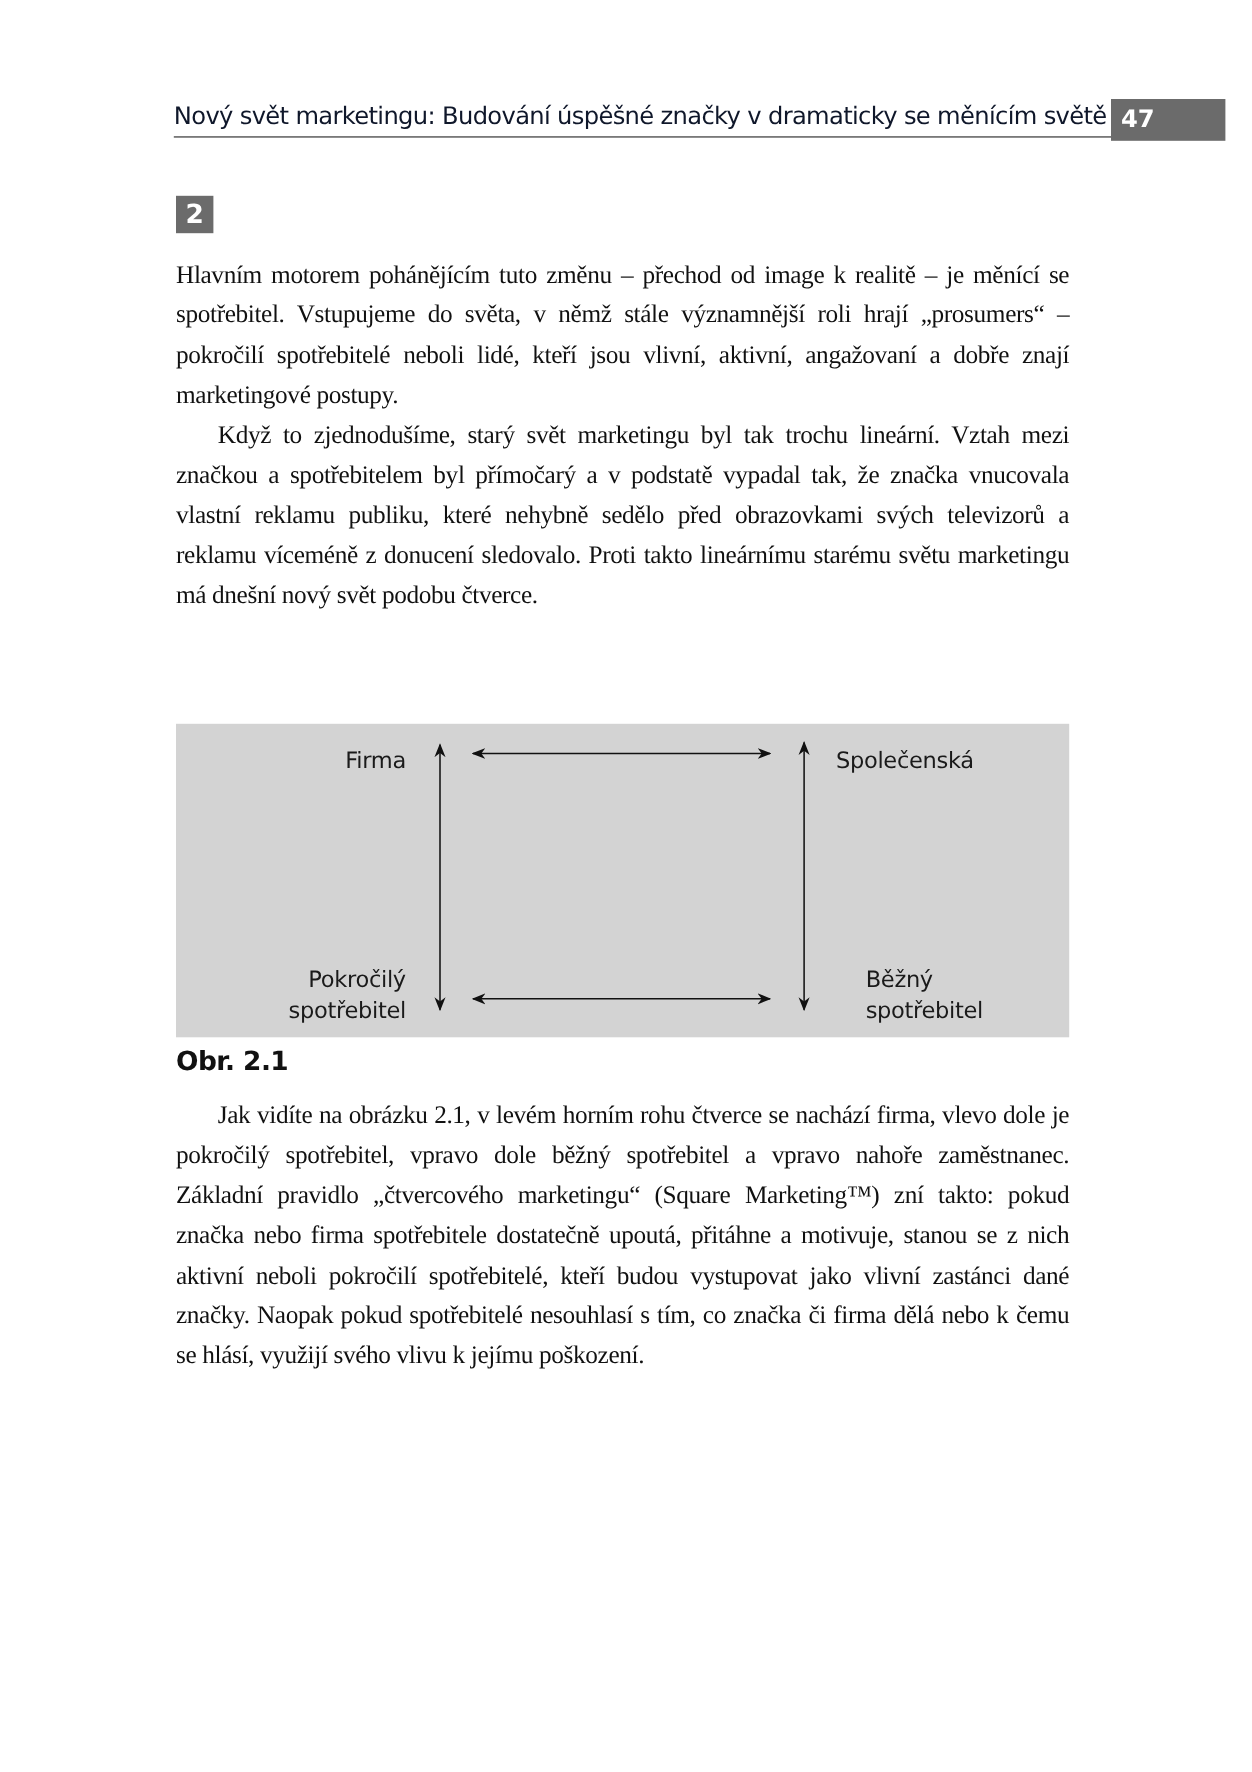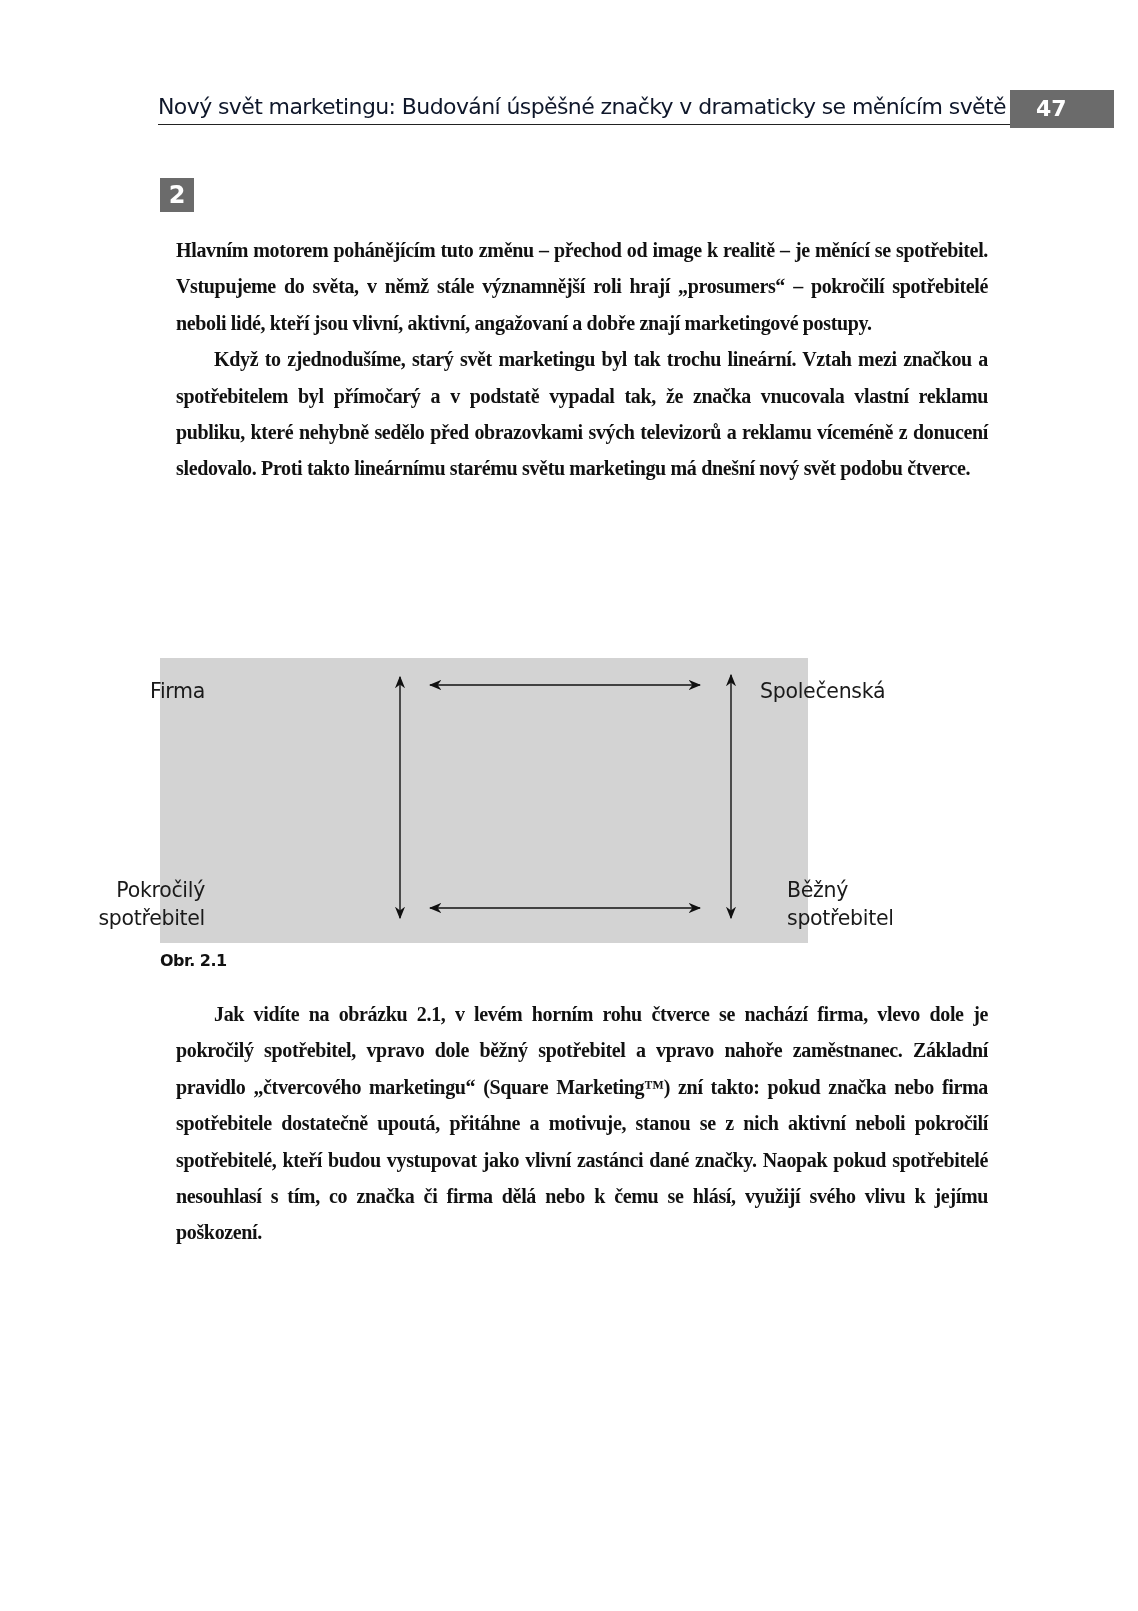--- a/index.html
+++ b/index.html
@@ -10,57 +10,57 @@
   .running-head {
     position: absolute; left: 158px; top: 92px; width: 852px; height: 32px;
     border-bottom: 1.5px solid #222;
     font-family: "DejaVu Sans", sans-serif; font-size: 22px; color: #0f172a;
     line-height: 30px; letter-spacing: -0.6px; white-space: nowrap;
   }
   .page-number {
     position: absolute; left: 1010px; top: 90px; width: 104px; height: 38px;
     background: #6b6b6b; color: #fff;
     font-family: "DejaVu Sans", sans-serif; font-weight: bold; font-size: 22px;
-    line-height: 38px; padding-left: 26px; box-sizing: border-box;
+    line-height: 38px; padding-left: 9px; box-sizing: border-box;
   }
   .chapter-heading {
     position: absolute; left: 160px; top: 177px; height: 36px; display: flex; align-items: center;
   }
   .chapter-num {
     width: 34px; height: 34px; background: #6b6b6b; color: #fff;
     font-family: "DejaVu Sans", sans-serif; font-weight: bold; font-size: 24px;
     display: flex; align-items: center; justify-content: center; margin-right: 20px;
   }
   .chapter-title {
     font-family: "DejaVu Sans", sans-serif; font-weight: bold; font-size: 27px;
     letter-spacing: -1.1px; color: #111;
   }
   .body-text {
-    position: absolute; left: 176px; width: 812px;
-    font-size: 20px; line-height: 36.4px; text-align: justify; letter-spacing: -0.35px; font-weight: bold;
+    position: absolute; left: 160px; width: 812px;
+    font-size: 23px; line-height: 36.4px; text-align: justify; letter-spacing: -0.35px;
   }
   .body-text p { margin: 0; }
   .body-text p.indent { text-indent: 38px; }
   #block1 { top: 232px; }
   #block2 { top: 996px; }
 
   .figure {
-    position: absolute; left: 160px; top: 658px; width: 648px; height: 285px;
+    position: absolute; left: 160px; top: 658px; width: 812px; height: 285px;
     background: #d3d3d3;
   }
   .fig-label {
     position: absolute; font-family: "DejaVu Sans", sans-serif; font-size: 20.5px;
     color: #1a1a1a; line-height: 28px; letter-spacing: -0.3px;
   }
   .fig-label.right { text-align: right; }
   .fig-label.center { text-align: center; }
   .figure svg { position: absolute; left: 0; top: 0; }
   .fig-caption {
     position: absolute; left: 160px; top: 951px;
-    font-family: "DejaVu Sans", sans-serif; font-weight: bold; font-size: 16px; color: #111;
+    font-family: "DejaVu Sans", sans-serif; font-weight: bold; font-size: 24px; color: #111;
     letter-spacing: -0.5px;
   }
 </style>
 </head>
 <body>
 
 <div class="running-head">
   <span>Nový svět marketingu: Budování úspěšné značky v dramaticky se měnícím světě</span>
 </div>
 <div class="page-number">47</div>

